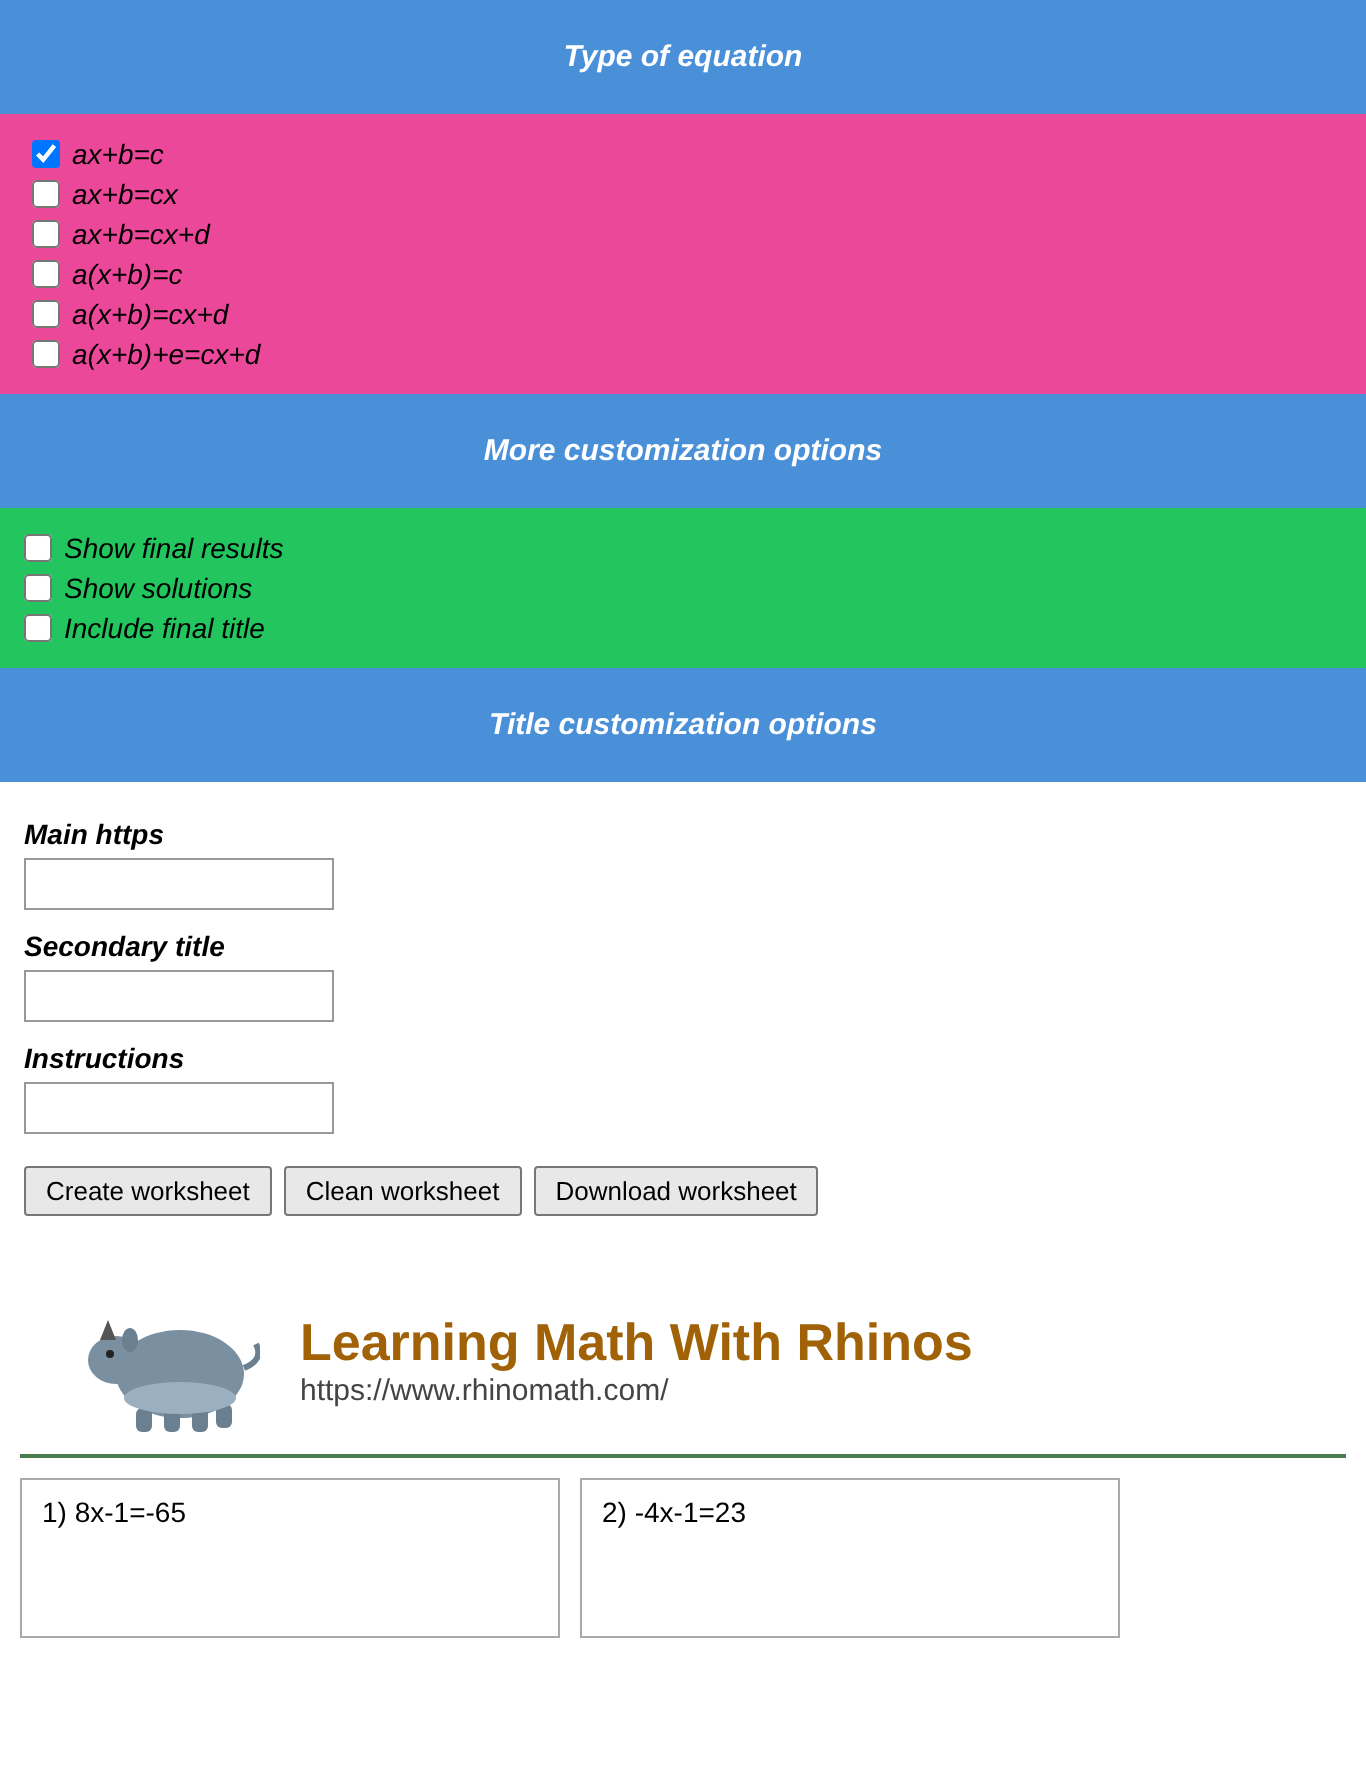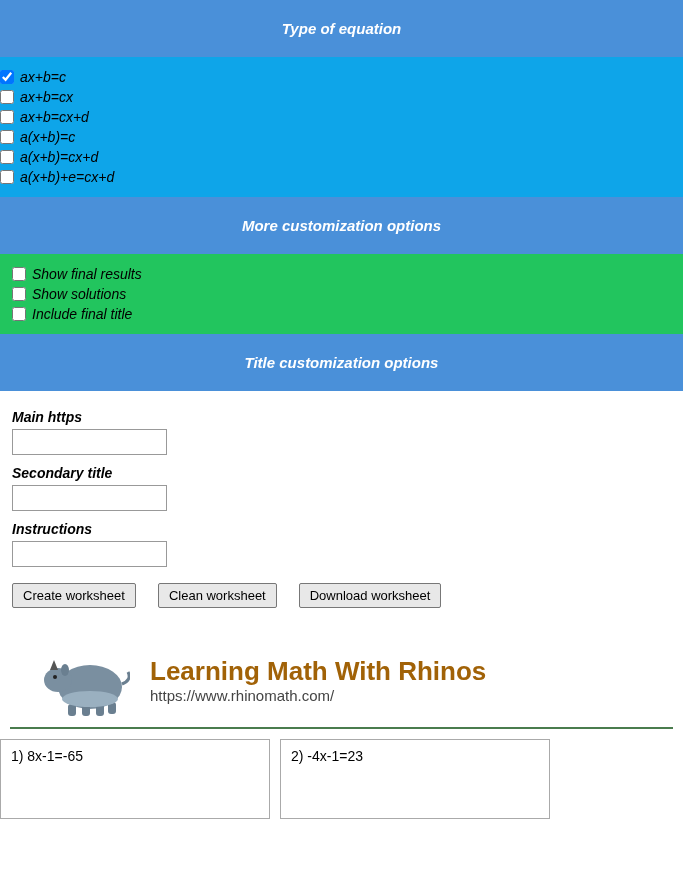--- a/index.html
+++ b/index.html
@@ -20,22 +20,22 @@
       background: #4a90d9;
       color: #fff;
       text-align: center;
       padding: 20px 0;
       font-size: 15px;
       font-weight: bold;
       font-style: italic;
     }
 
     .checkbox-section {
-      padding: 8px 0;
-      background: #0ea5e9;
+      padding: 8px 16px;
+      background: #ec4899;
     }
 
     .checkbox-row {
       display: flex;
       align-items: center;
       margin: 4px 0;
     }
 
     .checkbox-row input[type="checkbox"] {
       margin-right: 6px;
@@ -70,21 +70,21 @@
       border: 1px solid #999;
       padding: 3px 5px;
       width: 155px;
       height: 26px;
       font-size: 13px;
     }
 
     .buttons-row {
       display: flex;
       align-items: center;
-      gap: 22px;
+      gap: 6px;
       padding: 16px 0 16px 0;
       margin-left: 0;
     }
 
     .action-button {
       border: 1px solid #777;
       background: #e8e8e8;
       padding: 4px 10px;
       font-size: 13px;
       cursor: pointer;
@@ -115,21 +115,21 @@
       font-size: 15px;
       color: #444;
     }
 
     .rhino-icon {
       width: 90px;
       height: 75px;
     }
 
     .worksheet-area {
-      padding: 10px 10px 0 0;
+      padding: 10px 10px 0 10px;
       display: flex;
       gap: 10px;
       flex-wrap: wrap;
     }
 
     .problem-box {
       border: 1px solid #aaa;
       width: 270px;
       height: 80px;
       padding: 8px 10px;

